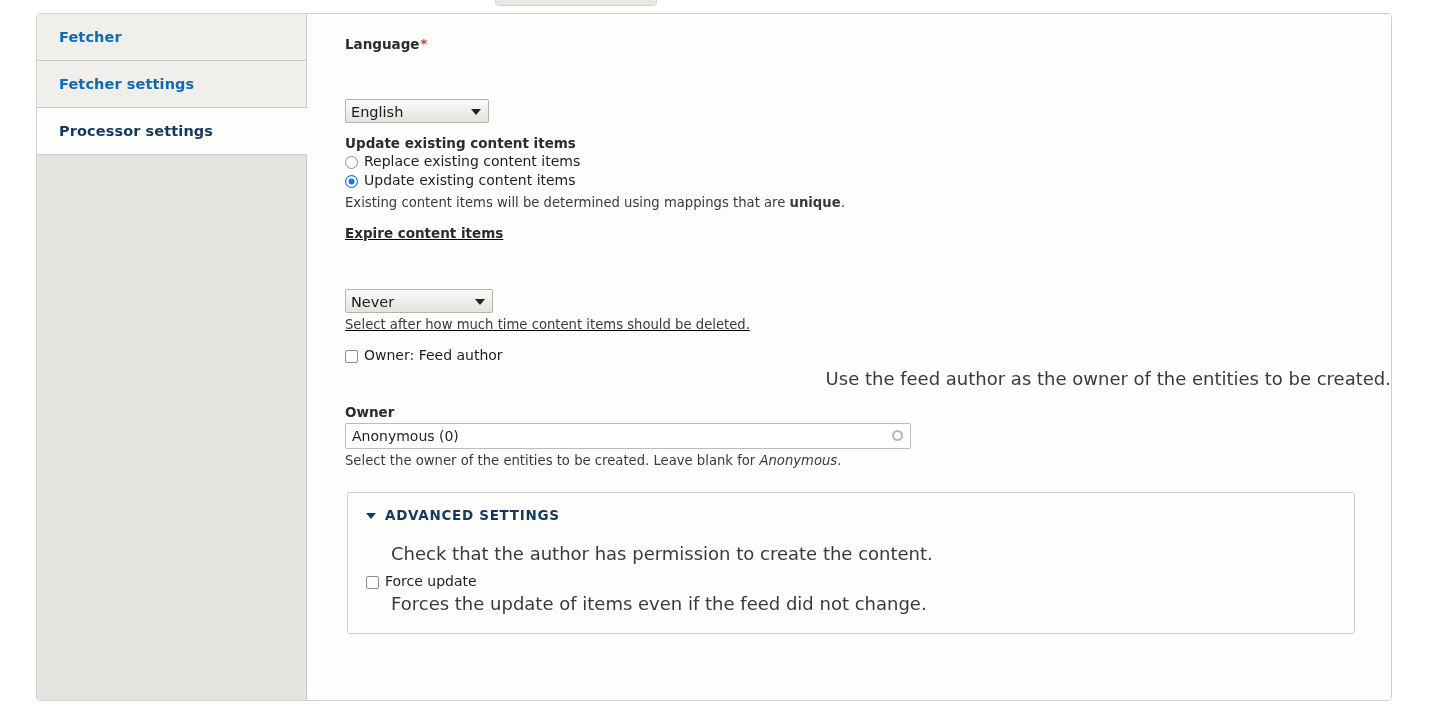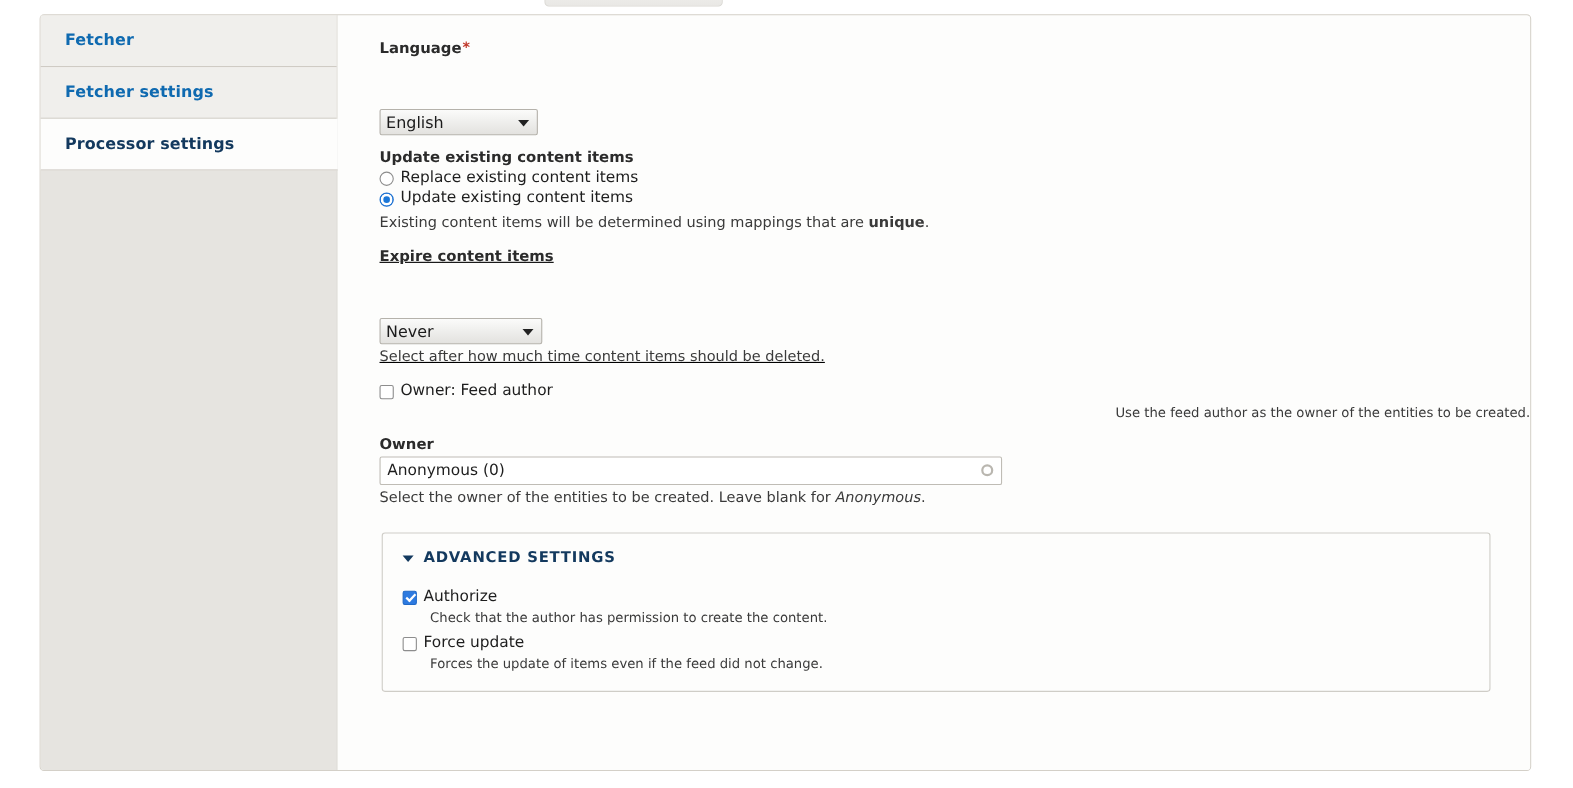--- a/index.html
+++ b/index.html
@@ -196,21 +196,21 @@
     content: "";
     position: absolute;
     left: 3.6px; top: 0.6px;
     width: 3.2px; height: 7px;
     border: solid #fff;
     border-width: 0 2px 2px 0;
     transform: rotate(43deg);
   }
 
   .sub-desc {
-    font-size: 12px;
+    font-size: 18px;
     color: #3a3a3a;
     margin: 1px 0 0 25px;
     line-height: 1.35;
   }
 
   
   .auto-wrap {
     position: relative;
     width: 566px;
     height: 26px;
@@ -350,24 +350,20 @@
         </div>
       </div>
 
       <div class="fieldset">
         <div class="fieldset-legend">
           <span class="tri"></span>
           <span>Advanced settings</span>
         </div>
 
         <div>
-          <div class="check-row">
-            <span class="cbox on"></span>
-            <span class="ctext">Authorize</span>
-          </div>
           <div class="sub-desc">Check that the author has permission to create the content.</div>
         </div>
 
         <div class="fs-gap"></div>
 
         <div>
           <div class="check-row">
             <span class="cbox"></span>
             <span class="ctext">Force update</span>
           </div>

